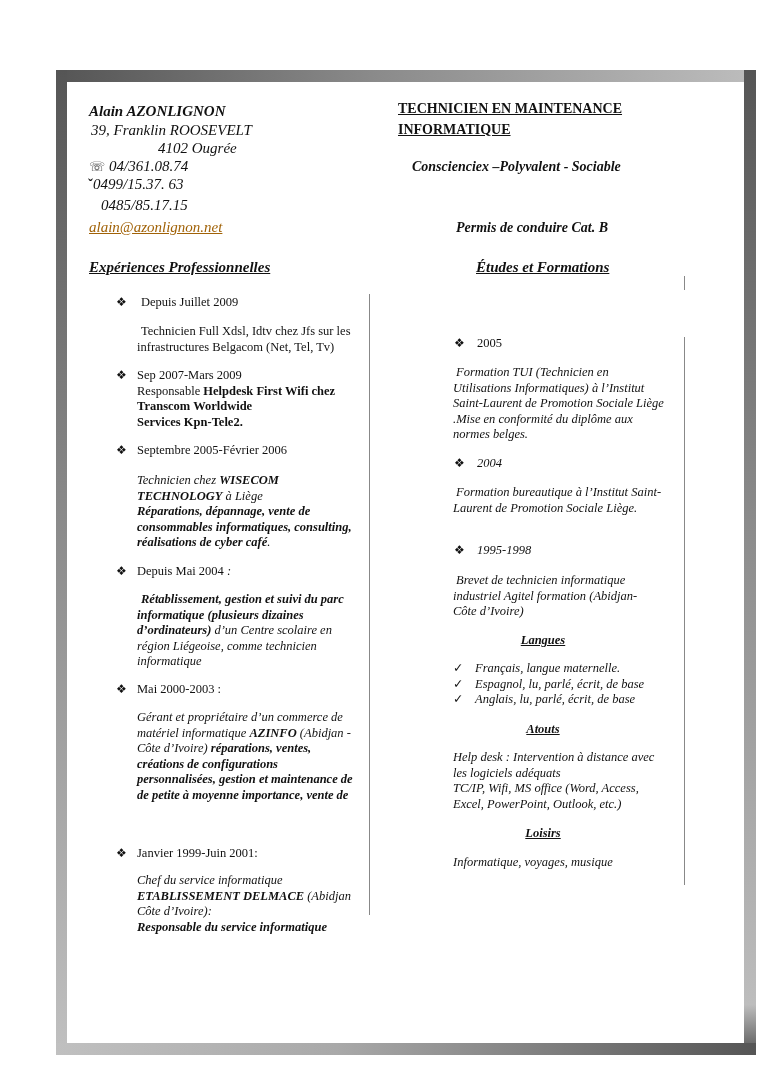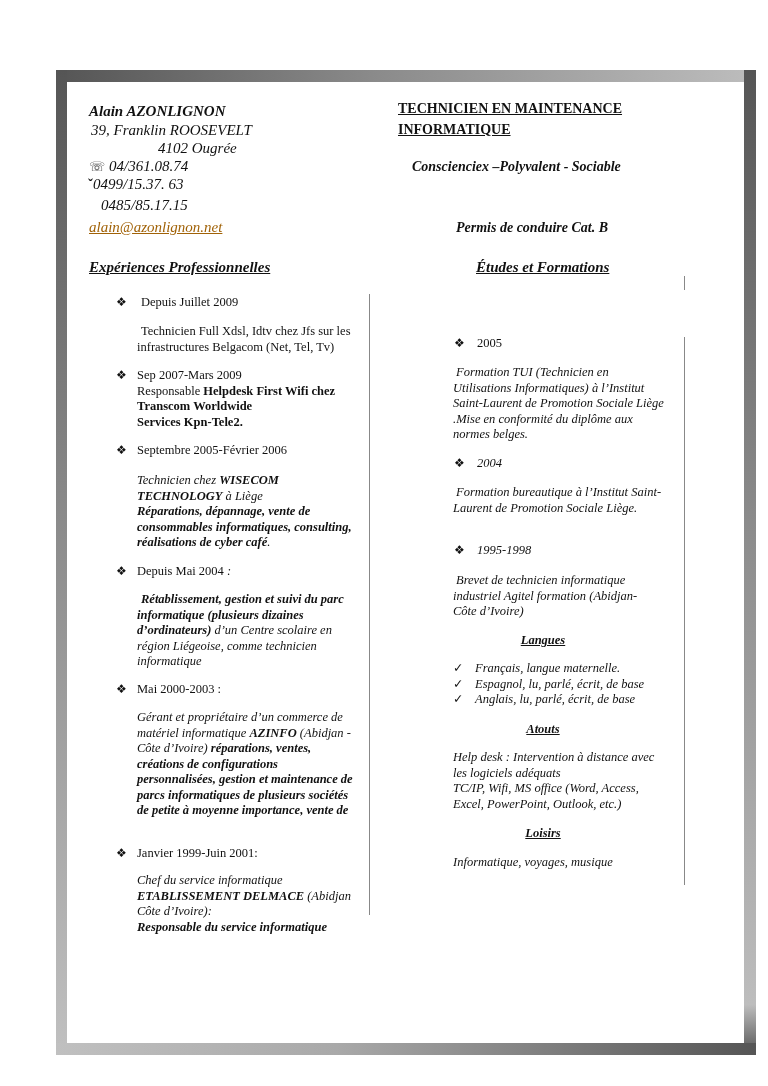--- a/index.html
+++ b/index.html
@@ -100,21 +100,20 @@
   </div>
 
   <span class="bullet" style="left:116px; top:682px;">❖</span>
   <div class="abs small" style="left:137px; top:682px;">Mai 2000-2003 :</div>
   <div class="abs small it" style="left:137px; top:710px;">
     <div>Gérant et propriétaire d’un commerce de</div>
     <div><span>matériel informatique </span><span class="b">AZINFO</span><span> (Abidjan -</span></div>
     <div><span>Côte d’Ivoire) </span><span class="b">réparations, ventes,</span></div>
     <div class="b">créations de configurations</div>
     <div class="b">personnalisées, gestion et maintenance de</div>
-    <div class="b">parcs informatiques de plusieurs sociétés</div>
     <div class="b">de petite à moyenne importance, vente de</div>
   </div>
 
   <span class="bullet" style="left:116px; top:846px;">❖</span>
   <div class="abs small" style="left:137px; top:846px;">Janvier 1999-Juin 2001:</div>
   <div class="abs small it" style="left:137px; top:873px;">
     <div>Chef du service informatique</div>
     <div><span class="b">ETABLISSEMENT DELMACE</span><span> (Abidjan</span></div>
     <div>Côte d’Ivoire):</div>
     <div class="b">Responsable du service informatique</div>

